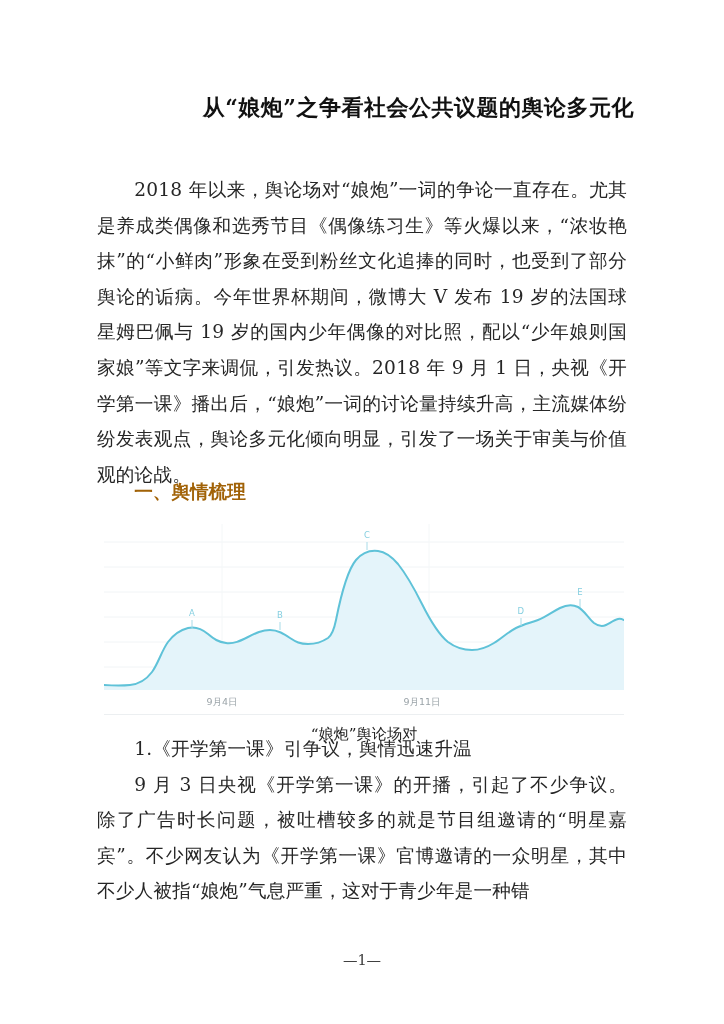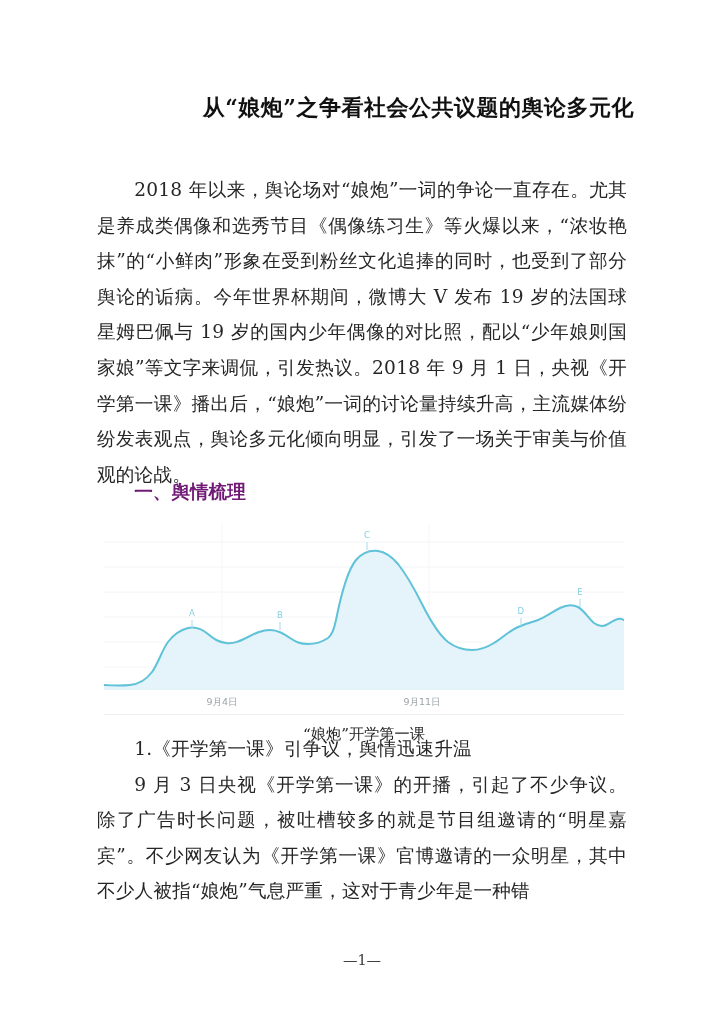--- a/index.html
+++ b/index.html
@@ -53,21 +53,21 @@
   .section-heading {
     position: absolute;
     left: 97px;
     top: 476px;
     width: 530px;
     font-size: 18.6px;
     line-height: 32px;
     font-weight: bold;
     text-indent: 2em;
     font-family: "DejaVu Sans", "Liberation Sans", sans-serif;
-    color: #701a75;
+    color: #a16207;
   }
   
   .chart-figure {
     position: absolute;
     left: 104px;
     top: 524px;
     width: 520px;
     height: 215px;
   }
   .chart-area {
@@ -196,21 +196,21 @@
       <span class="peak-label" style="left:476px; top:63px;">E</span>
     </div>
 
     <div class="chart-xlabels">
       <span class="chart-xlabel" style="left:118px;">9月4日</span>
       <span class="chart-xlabel" style="left:318px;">9月11日</span>
     </div>
 
     <div class="chart-bottomrule"></div>
 
-    <figcaption class="chart-caption">“娘炮”开学第一课</figcaption>
+    <figcaption class="chart-caption">“娘炮”舆论场对</figcaption>
   </figure>
 
   <div class="body-block para-2">
     <div class="para-indent">1.《开学第一课》引争议，舆情迅速升温</div>
     <div class="para-indent">9 月 3 日央视《开学第一课》的开播，引起了不少争议。除了广告时长问题，被吐槽较多的就是节目组邀请的“明星嘉宾”。不少网友认为《开学第一课》官博邀请的一众明星，其中不少人被指“娘炮”气息严重，这对于青少年是一种错</div>
   </div>
 
   <div class="page-number">—1—</div>
 
 </div>

